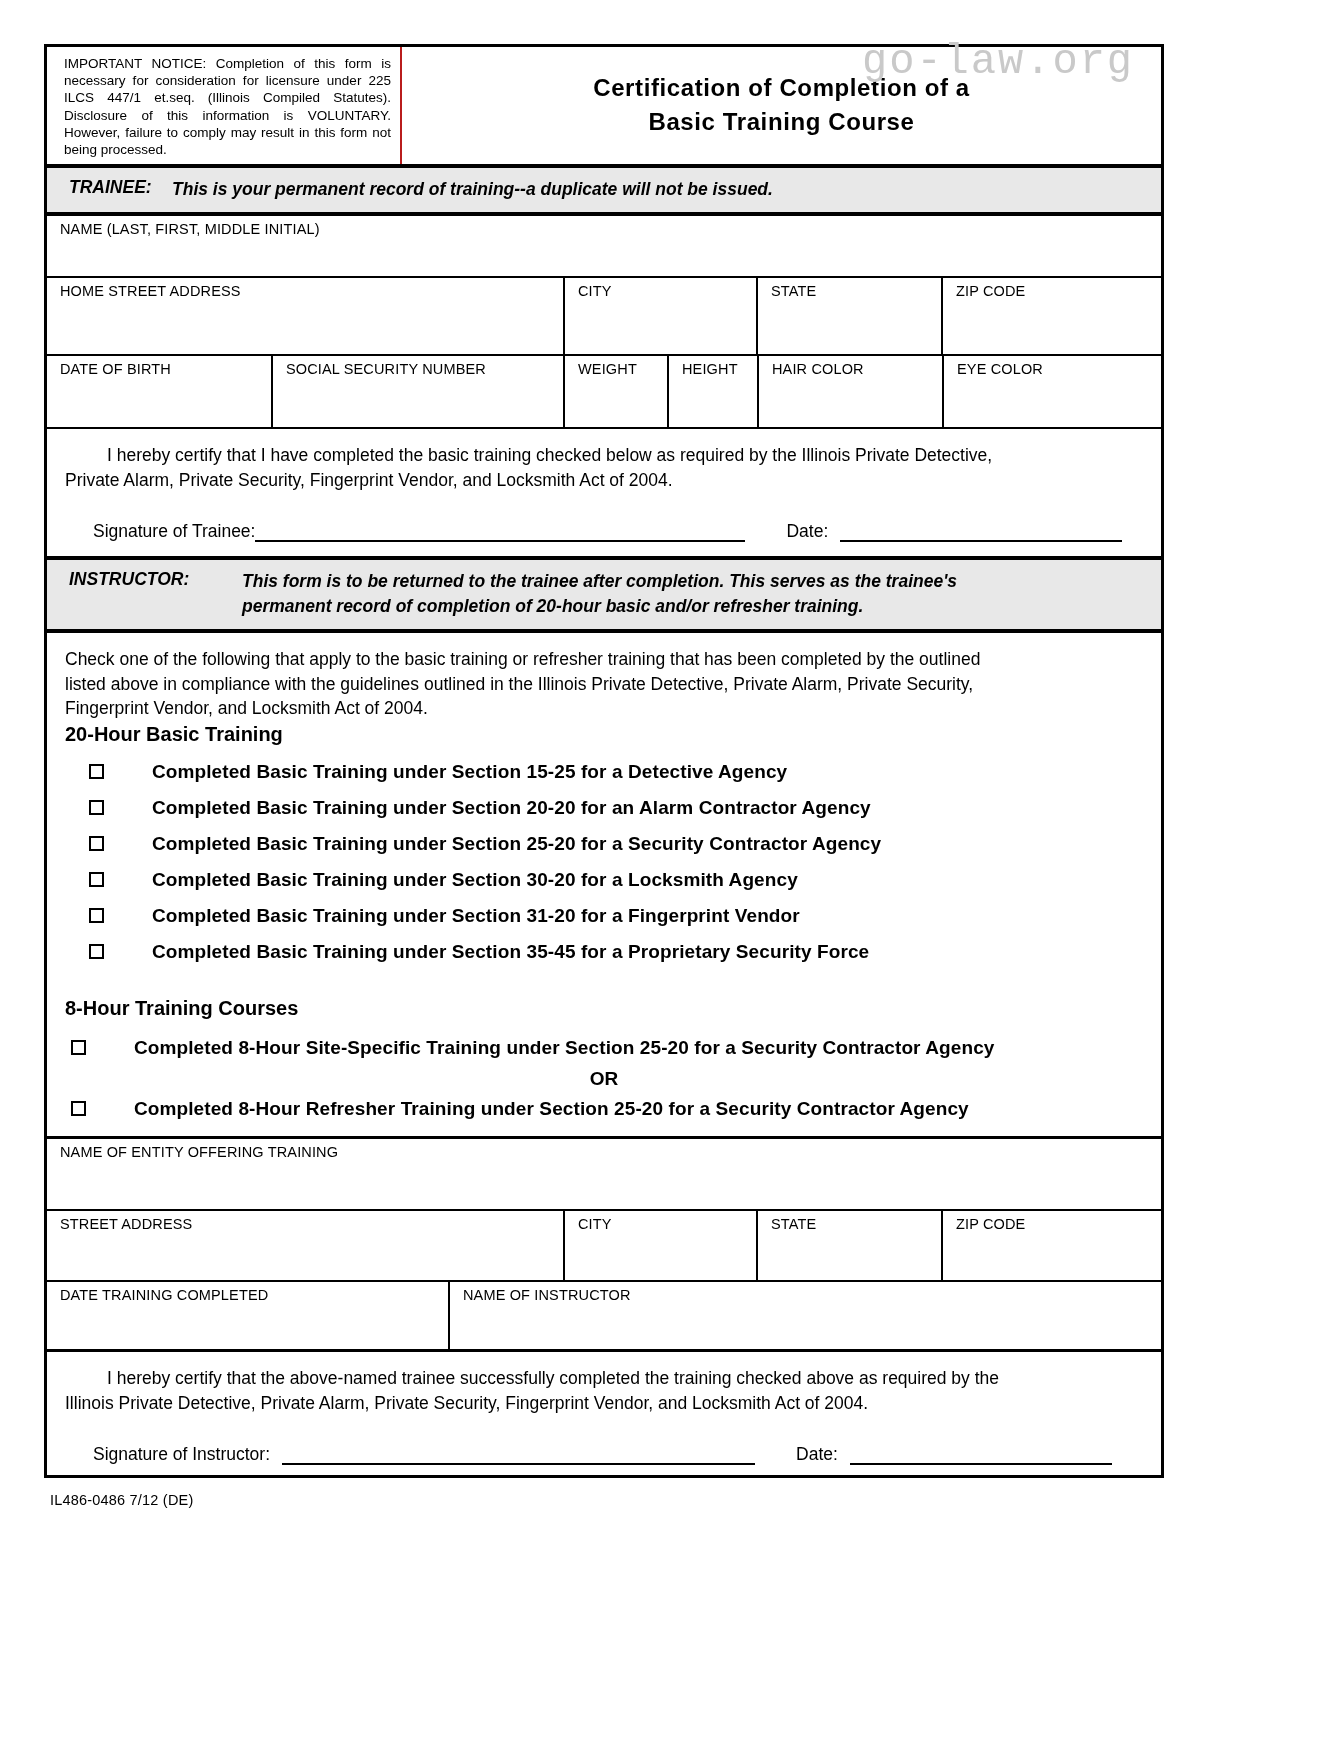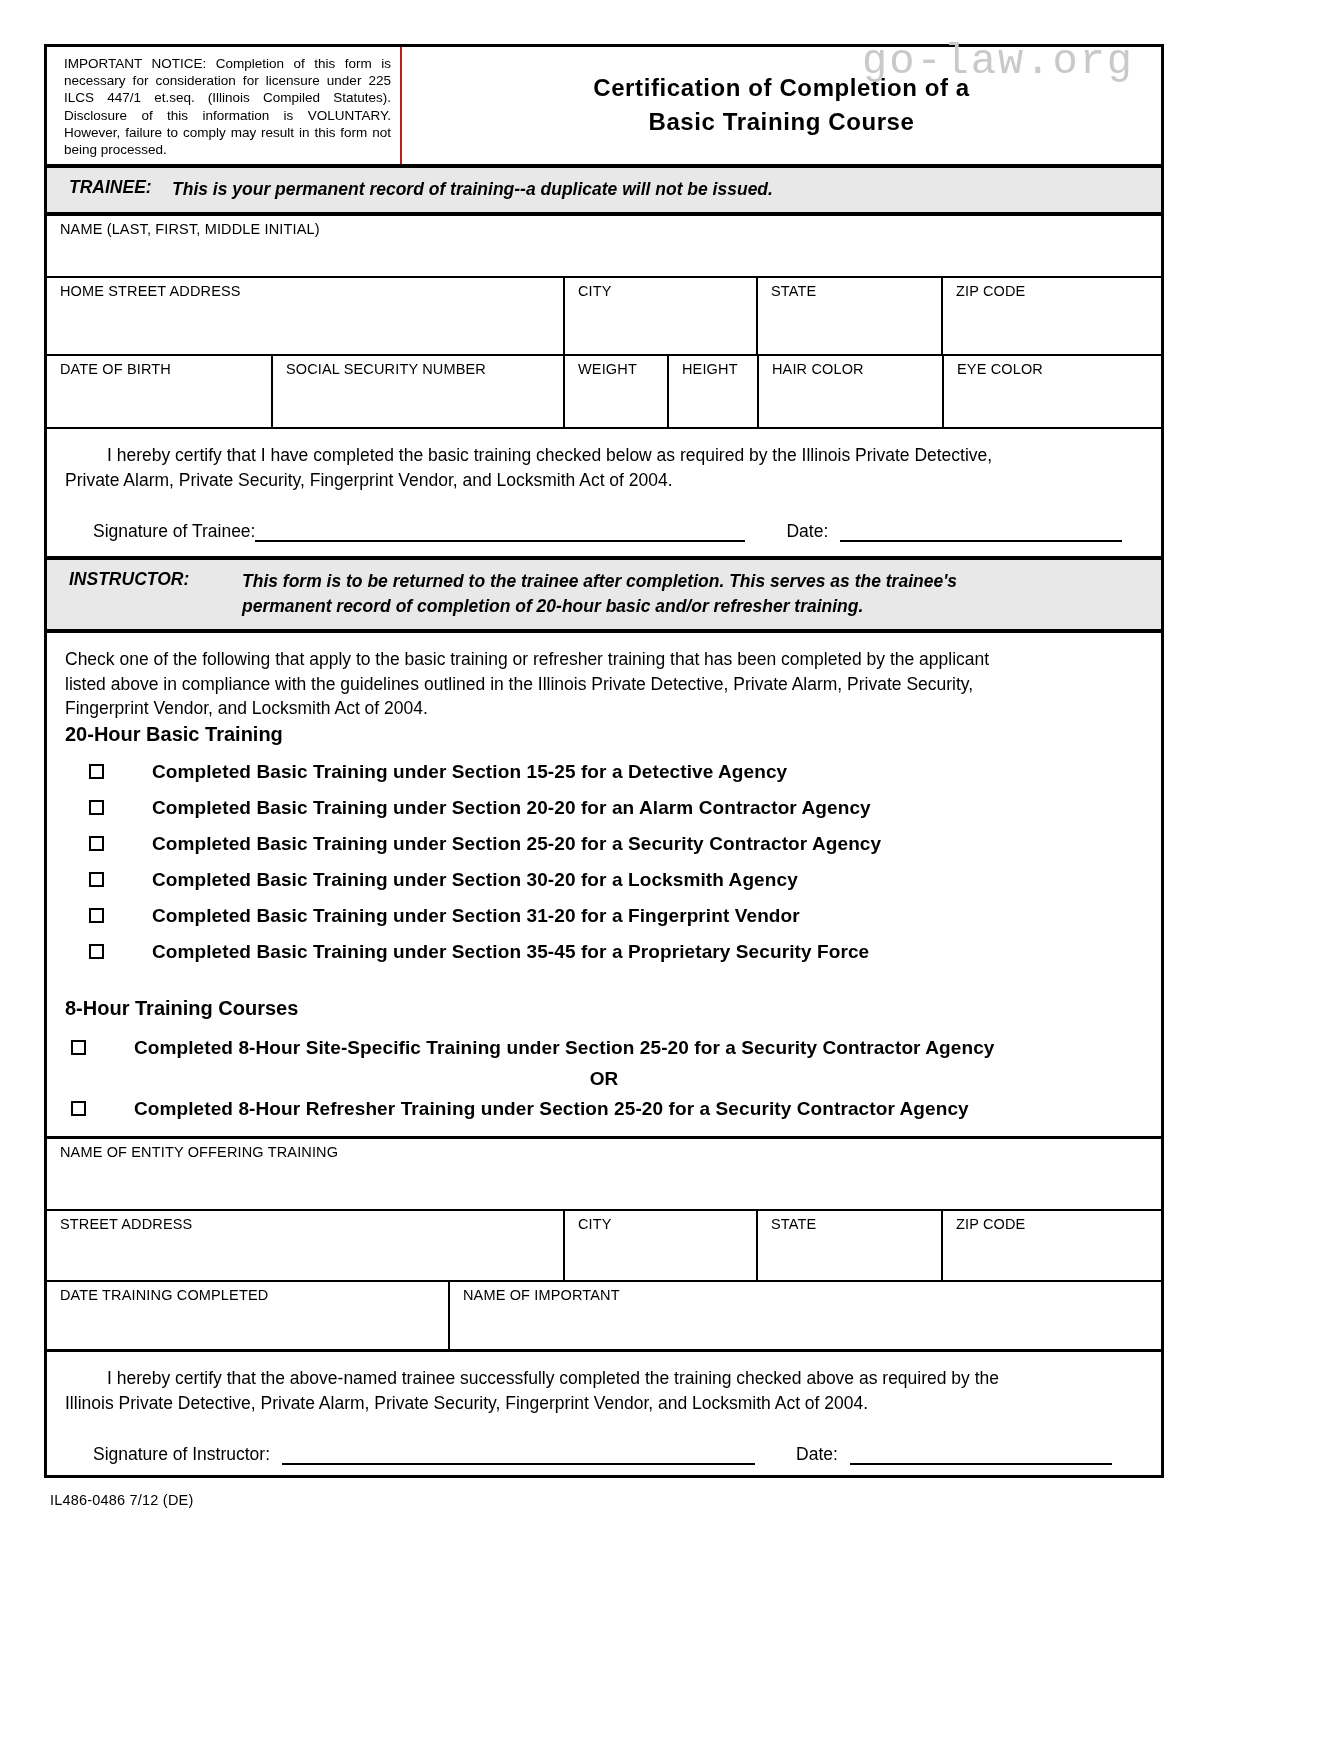--- a/index.html
+++ b/index.html
@@ -316,21 +316,21 @@
     <div class="banner banner-instructor">
       <div class="banner-label">INSTRUCTOR:</div>
       <div class="banner-body">
         <span>This form is to be returned to the trainee after completion.  This serves as the trainee's</span><br>
         <span>permanent record of completion of 20-hour basic and/or refresher training.</span>
       </div>
     </div>
 
     <div class="checklist-block">
       <div class="checklist-intro">
-        <span>Check one of the following that apply to the basic training or refresher training that has been completed by the applicant</span><br>
+        <span>Check one of the following that apply to the basic training or refresher training that has been completed by the outlined</span><br>
         <span>listed above in compliance with the guidelines outlined in the Illinois Private Detective, Private Alarm, Private Security,</span><br>
         <span>Fingerprint Vendor, and Locksmith Act of 2004.</span>
       </div>
 
       <div class="section-heading">20-Hour Basic Training</div>
 
       <div class="check-item indent1">
         <span class="checkbox"></span>
         <span class="check-label">Completed Basic Training under Section 15-25 for a Detective Agency</span>
       </div>
@@ -387,21 +387,21 @@
       <div class="field-cell" style="flex:1;">
         <div class="field-label">ZIP CODE</div>
       </div>
     </div>
 
     <div class="field-row row-traindt" style="border-bottom:3px solid #000;">
       <div class="field-cell" style="width:403px;">
         <div class="field-label">DATE TRAINING COMPLETED</div>
       </div>
       <div class="field-cell" style="flex:1;border-right:none;">
-        <div class="field-label">NAME OF IMPORTANT</div>
+        <div class="field-label">NAME OF INSTRUCTOR</div>
       </div>
     </div>
 
     <div class="certify-block" style="border-bottom:none;">
       <div class="certify-text">
         <span class="indent"></span><span>I hereby certify that the above-named trainee successfully completed the training checked above as required by the</span><br>
         <span>Illinois Private Detective, Private Alarm, Private Security, Fingerprint Vendor, and Locksmith Act of 2004.</span>
       </div>
       <div class="sig-row">
         <span class="sig-label">Signature of Instructor:</span>

